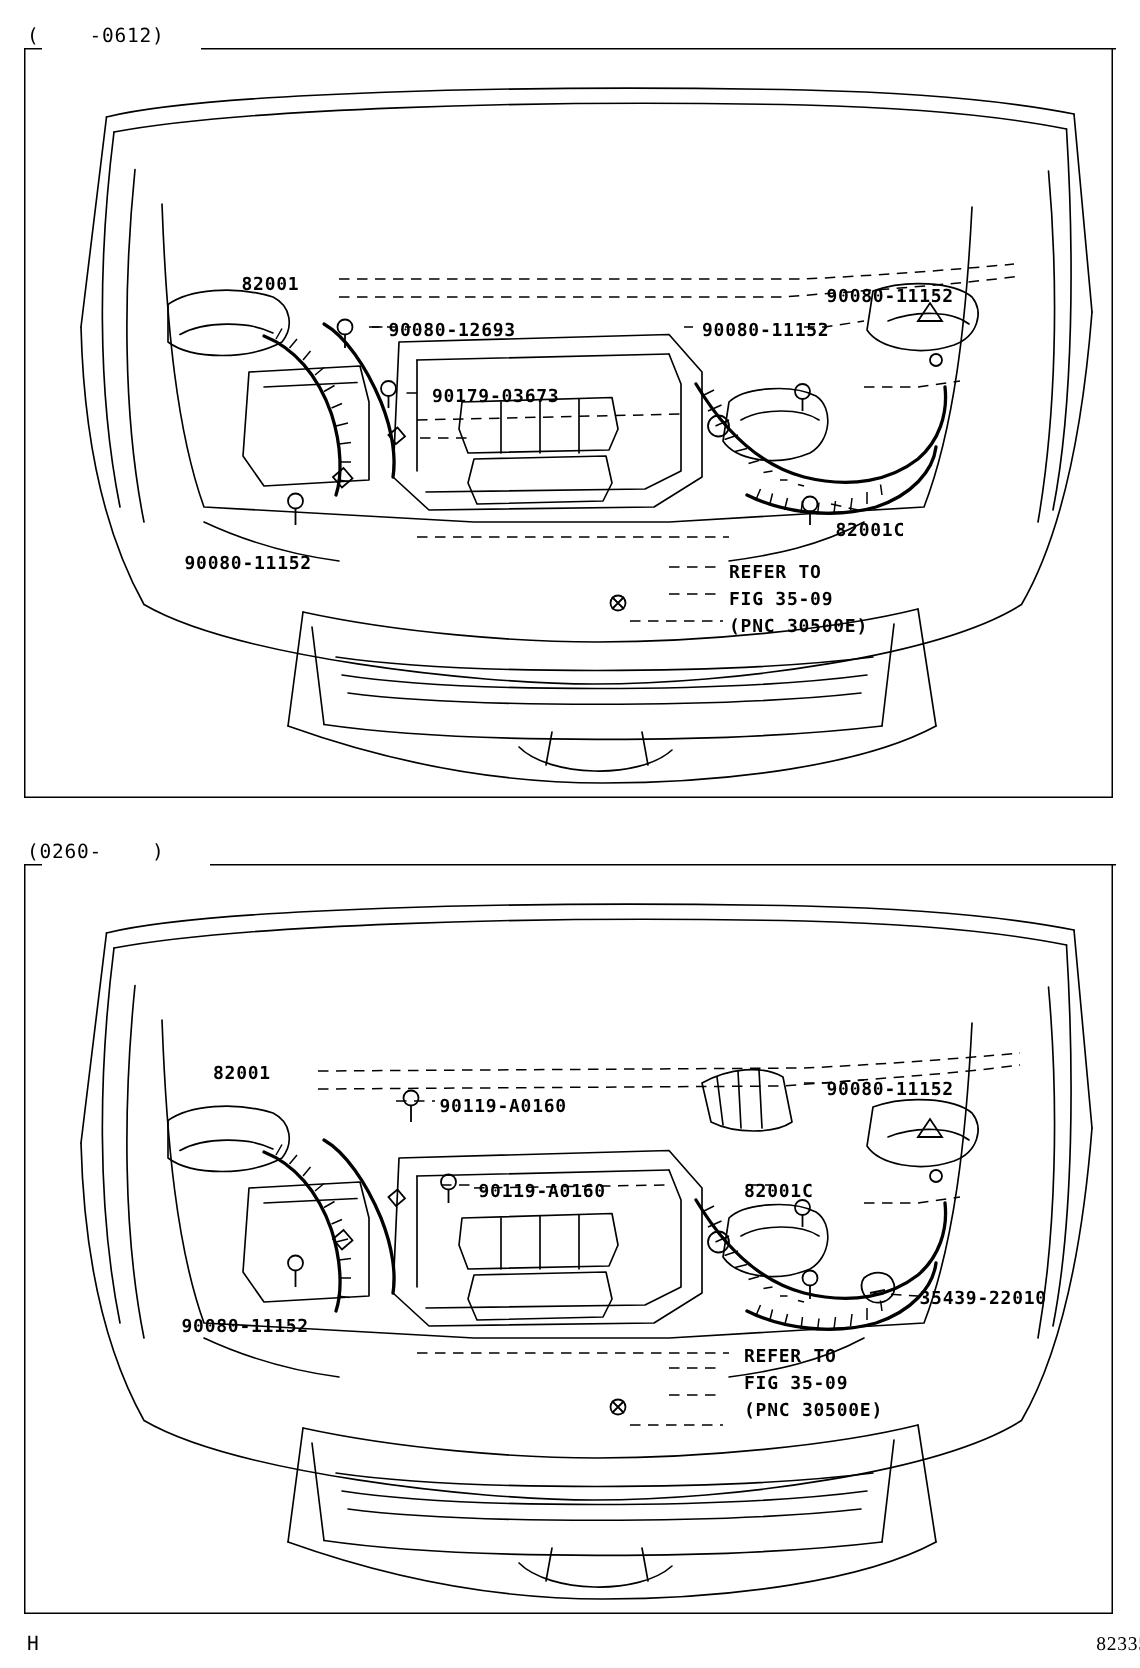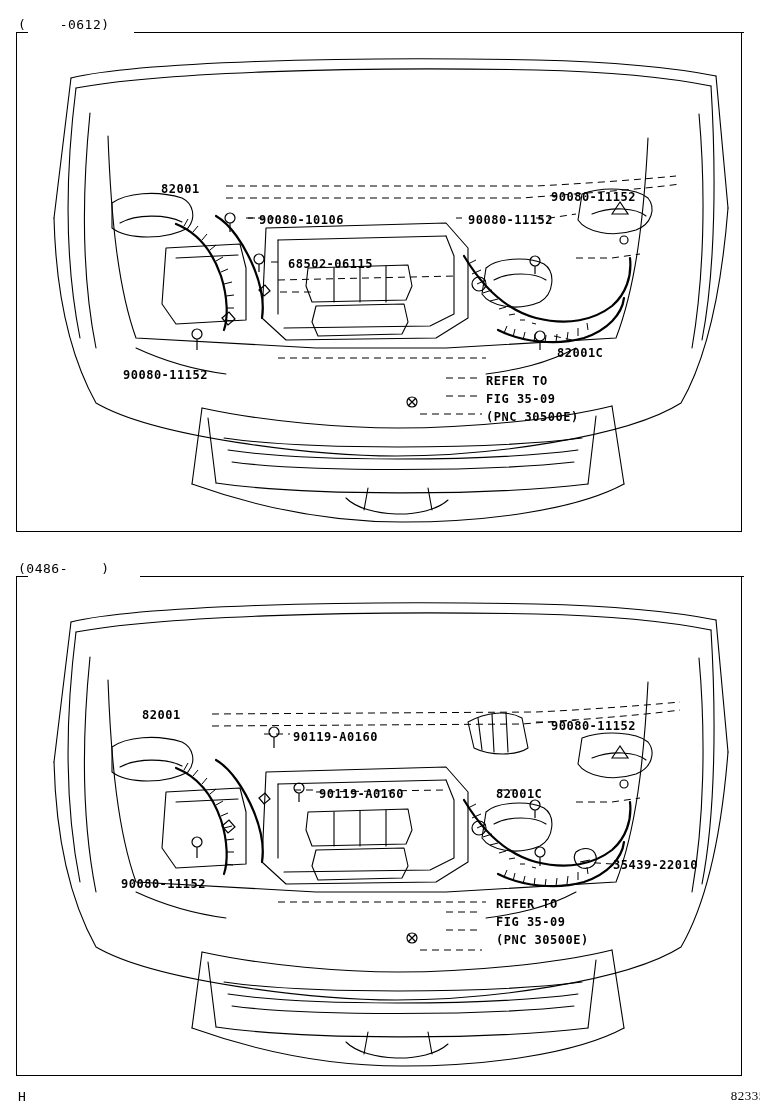--- a/index.html
+++ b/index.html
@@ -207,33 +207,33 @@
         <circle cx="463" cy="266" r="7"></circle>
         <circle cx="396" cy="384" r="5"></circle>
         <path d="M392,380 L400,388 M400,380 L392,388"></path>
         <path d="M596,196 l8,-12 l8,12 z"></path>
         <path d="M243,272 l6,-5 l5,6 l-6,5 z"></path>
         <path d="M206,300 l7,-6 l6,7 l-7,6 z"></path>
       </g>
     </svg>
 
     <div class="lbl" style="left:145px; top:163px;">82001</div>
-    <div class="lbl" style="left:243px; top:194px;">90080-10106</div>
-    <div class="lbl" style="left:272px; top:238px;">68502-06115</div>
+    <div class="lbl" style="left:243px; top:194px;">90080-12693</div>
+    <div class="lbl" style="left:272px; top:238px;">90179-03673</div>
     <div class="lbl" style="left:107px; top:349px;">90080-11152</div>
     <div class="lbl" style="left:535px; top:171px;">90080-11152</div>
     <div class="lbl" style="left:452px; top:194px;">90080-11152</div>
     <div class="lbl" style="left:541px; top:327px;">82001C</div>
     <div class="lbl" style="left:470px; top:355px;">REFER TO</div>
     <div class="lbl" style="left:470px; top:373px;">FIG 35-09</div>
     <div class="lbl" style="left:470px; top:391px;">(PNC 30500E)</div>
   </div>
 
   <div class="panel" id="panel-bottom">
-    <div class="panel-range">(0486-    )</div>
+    <div class="panel-range">(0260-    )</div>
     <div class="frame-top-left"></div>
     <div class="frame-top-right narrow"></div>
     <div class="panel-frame"></div>
 
     <svg class="art" viewBox="0 0 728 530">
       <g fill="none" stroke="#000" stroke-width="1.1" stroke-linejoin="round" stroke-linecap="round">
         <path d="M55,60 C120,44 330,38 520,42 C600,44 660,50 700,58"></path>
         <path d="M60,70 C140,55 330,48 520,52 C600,54 655,60 695,68"></path>
         <path d="M55,60 L38,200"></path>
         <path d="M700,58 L712,190"></path>

